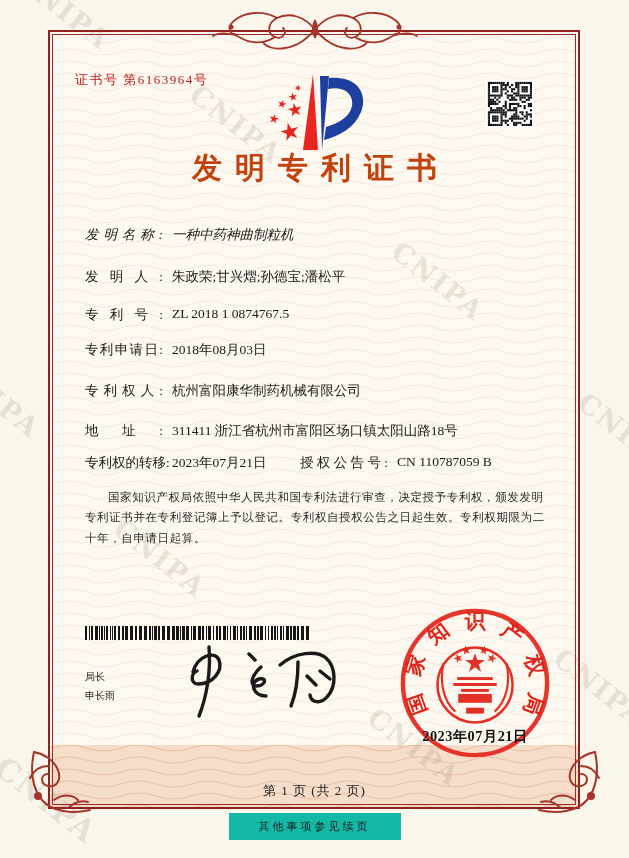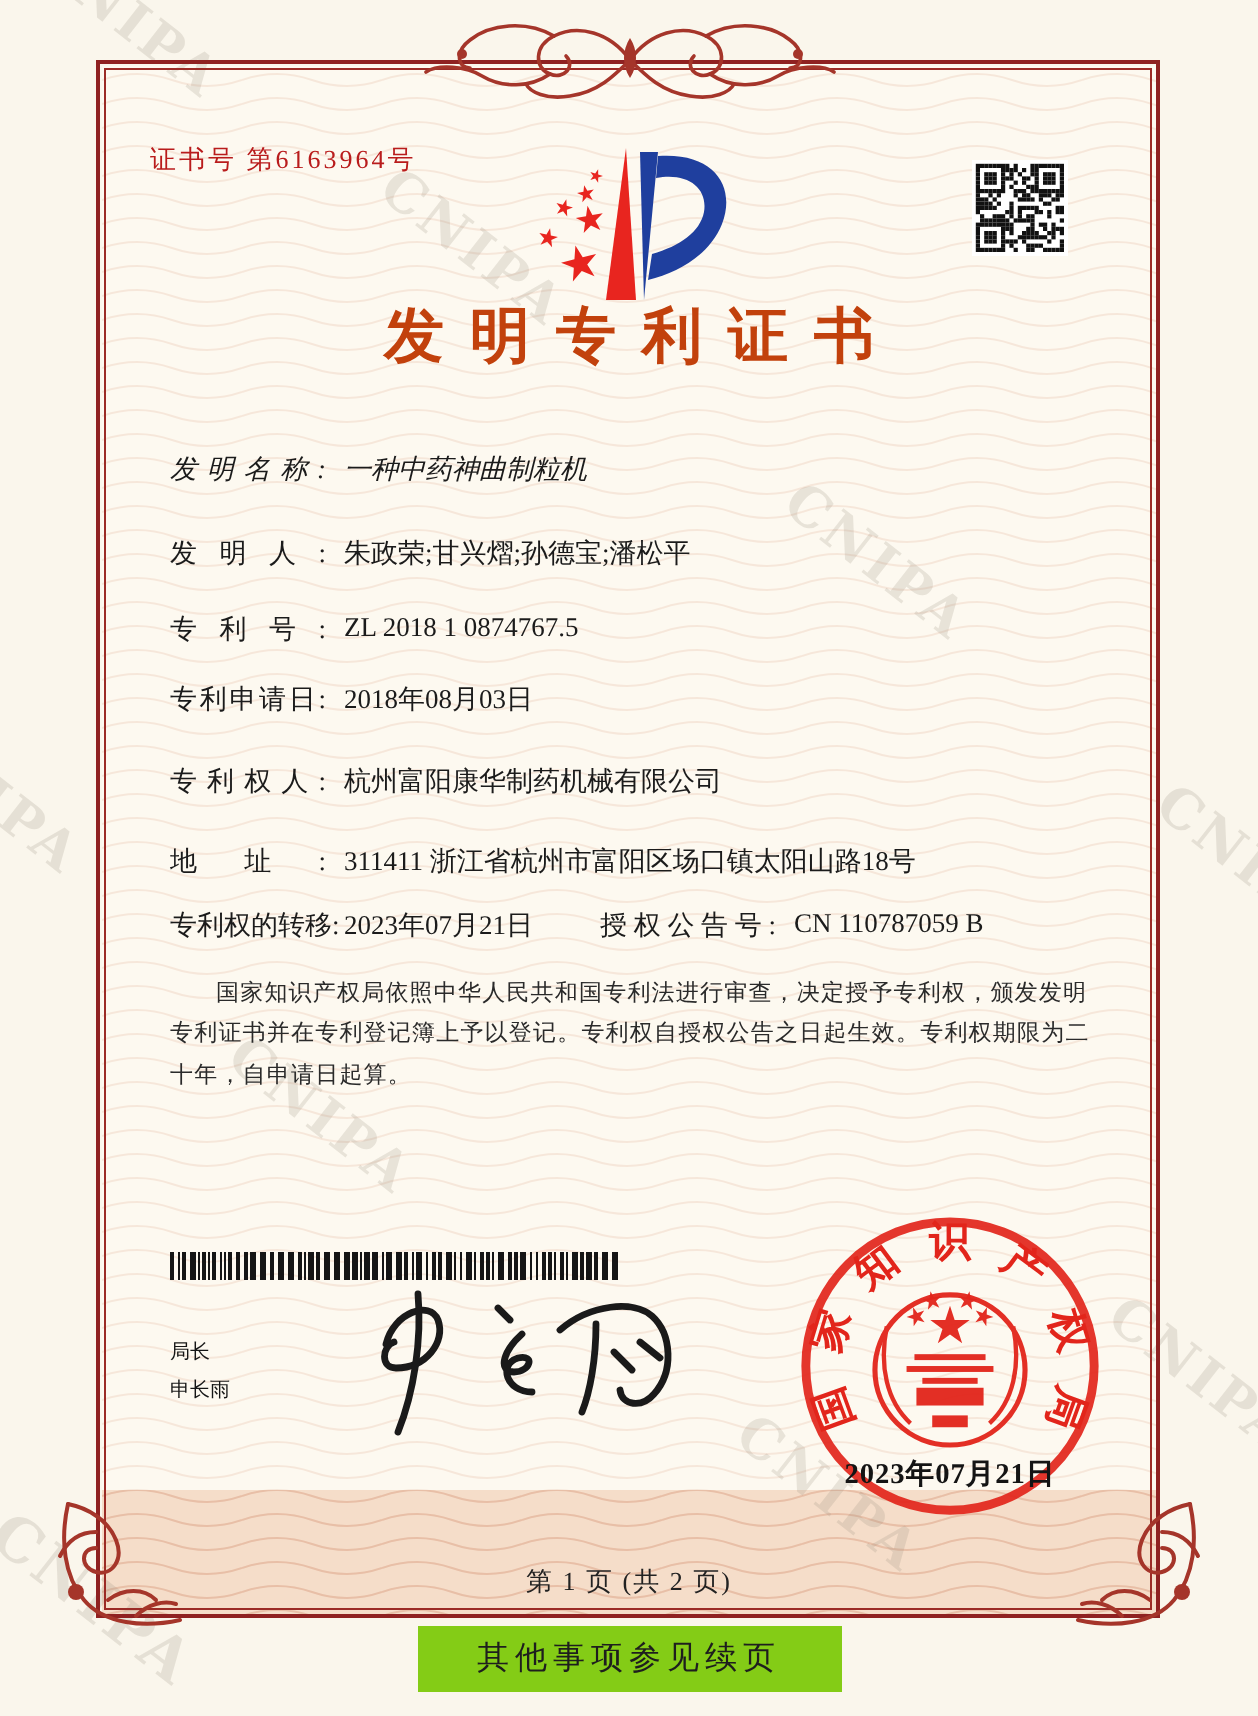--- a/index.html
+++ b/index.html
@@ -21,21 +21,21 @@
   .fvalue{margin-left:9px;}
   .pair2{position:absolute;left:215px;top:0;}
   .paras{position:absolute;left:85px;top:487px;width:460px;font-size:11.5px;line-height:1.78;letter-spacing:.6px;color:#2a2a2a;}
   .paras p{margin:0 0 9px 0;text-indent:2em;}
   .barcode{position:absolute;left:85px;top:626px;}
   .signer{position:absolute;left:85px;top:668px;font-family:"Liberation Sans",sans-serif;font-size:10px;color:#151515;line-height:1.85;}
   .signature{position:absolute;left:183px;top:640px;}
   .seal{position:absolute;left:396px;top:602px;}
   .page-info{position:absolute;left:0;right:0;top:782px;text-align:center;font-size:13px;letter-spacing:1px;color:#222;}
   .note-wrap{position:absolute;left:0;right:0;top:813px;text-align:center;}
-  .note{display:inline-block;background:#84cc16;padding:6px 30px;font-size:16px;letter-spacing:3px;color:#1e1e1e;}
+  .note{display:inline-block;background:#14b8a6;padding:6px 30px;font-size:11px;letter-spacing:3px;color:#1e1e1e;}
   .orn-top{position:absolute;left:207px;top:6px;}
   .orn-bl{position:absolute;left:24px;top:744px;}
   .orn-br{position:absolute;left:531px;top:744px;transform:scale(-1,1);}
   .content{position:absolute;inset:0;}
 </style>
 </head>
 <body>
 
 <div class="page">
 

